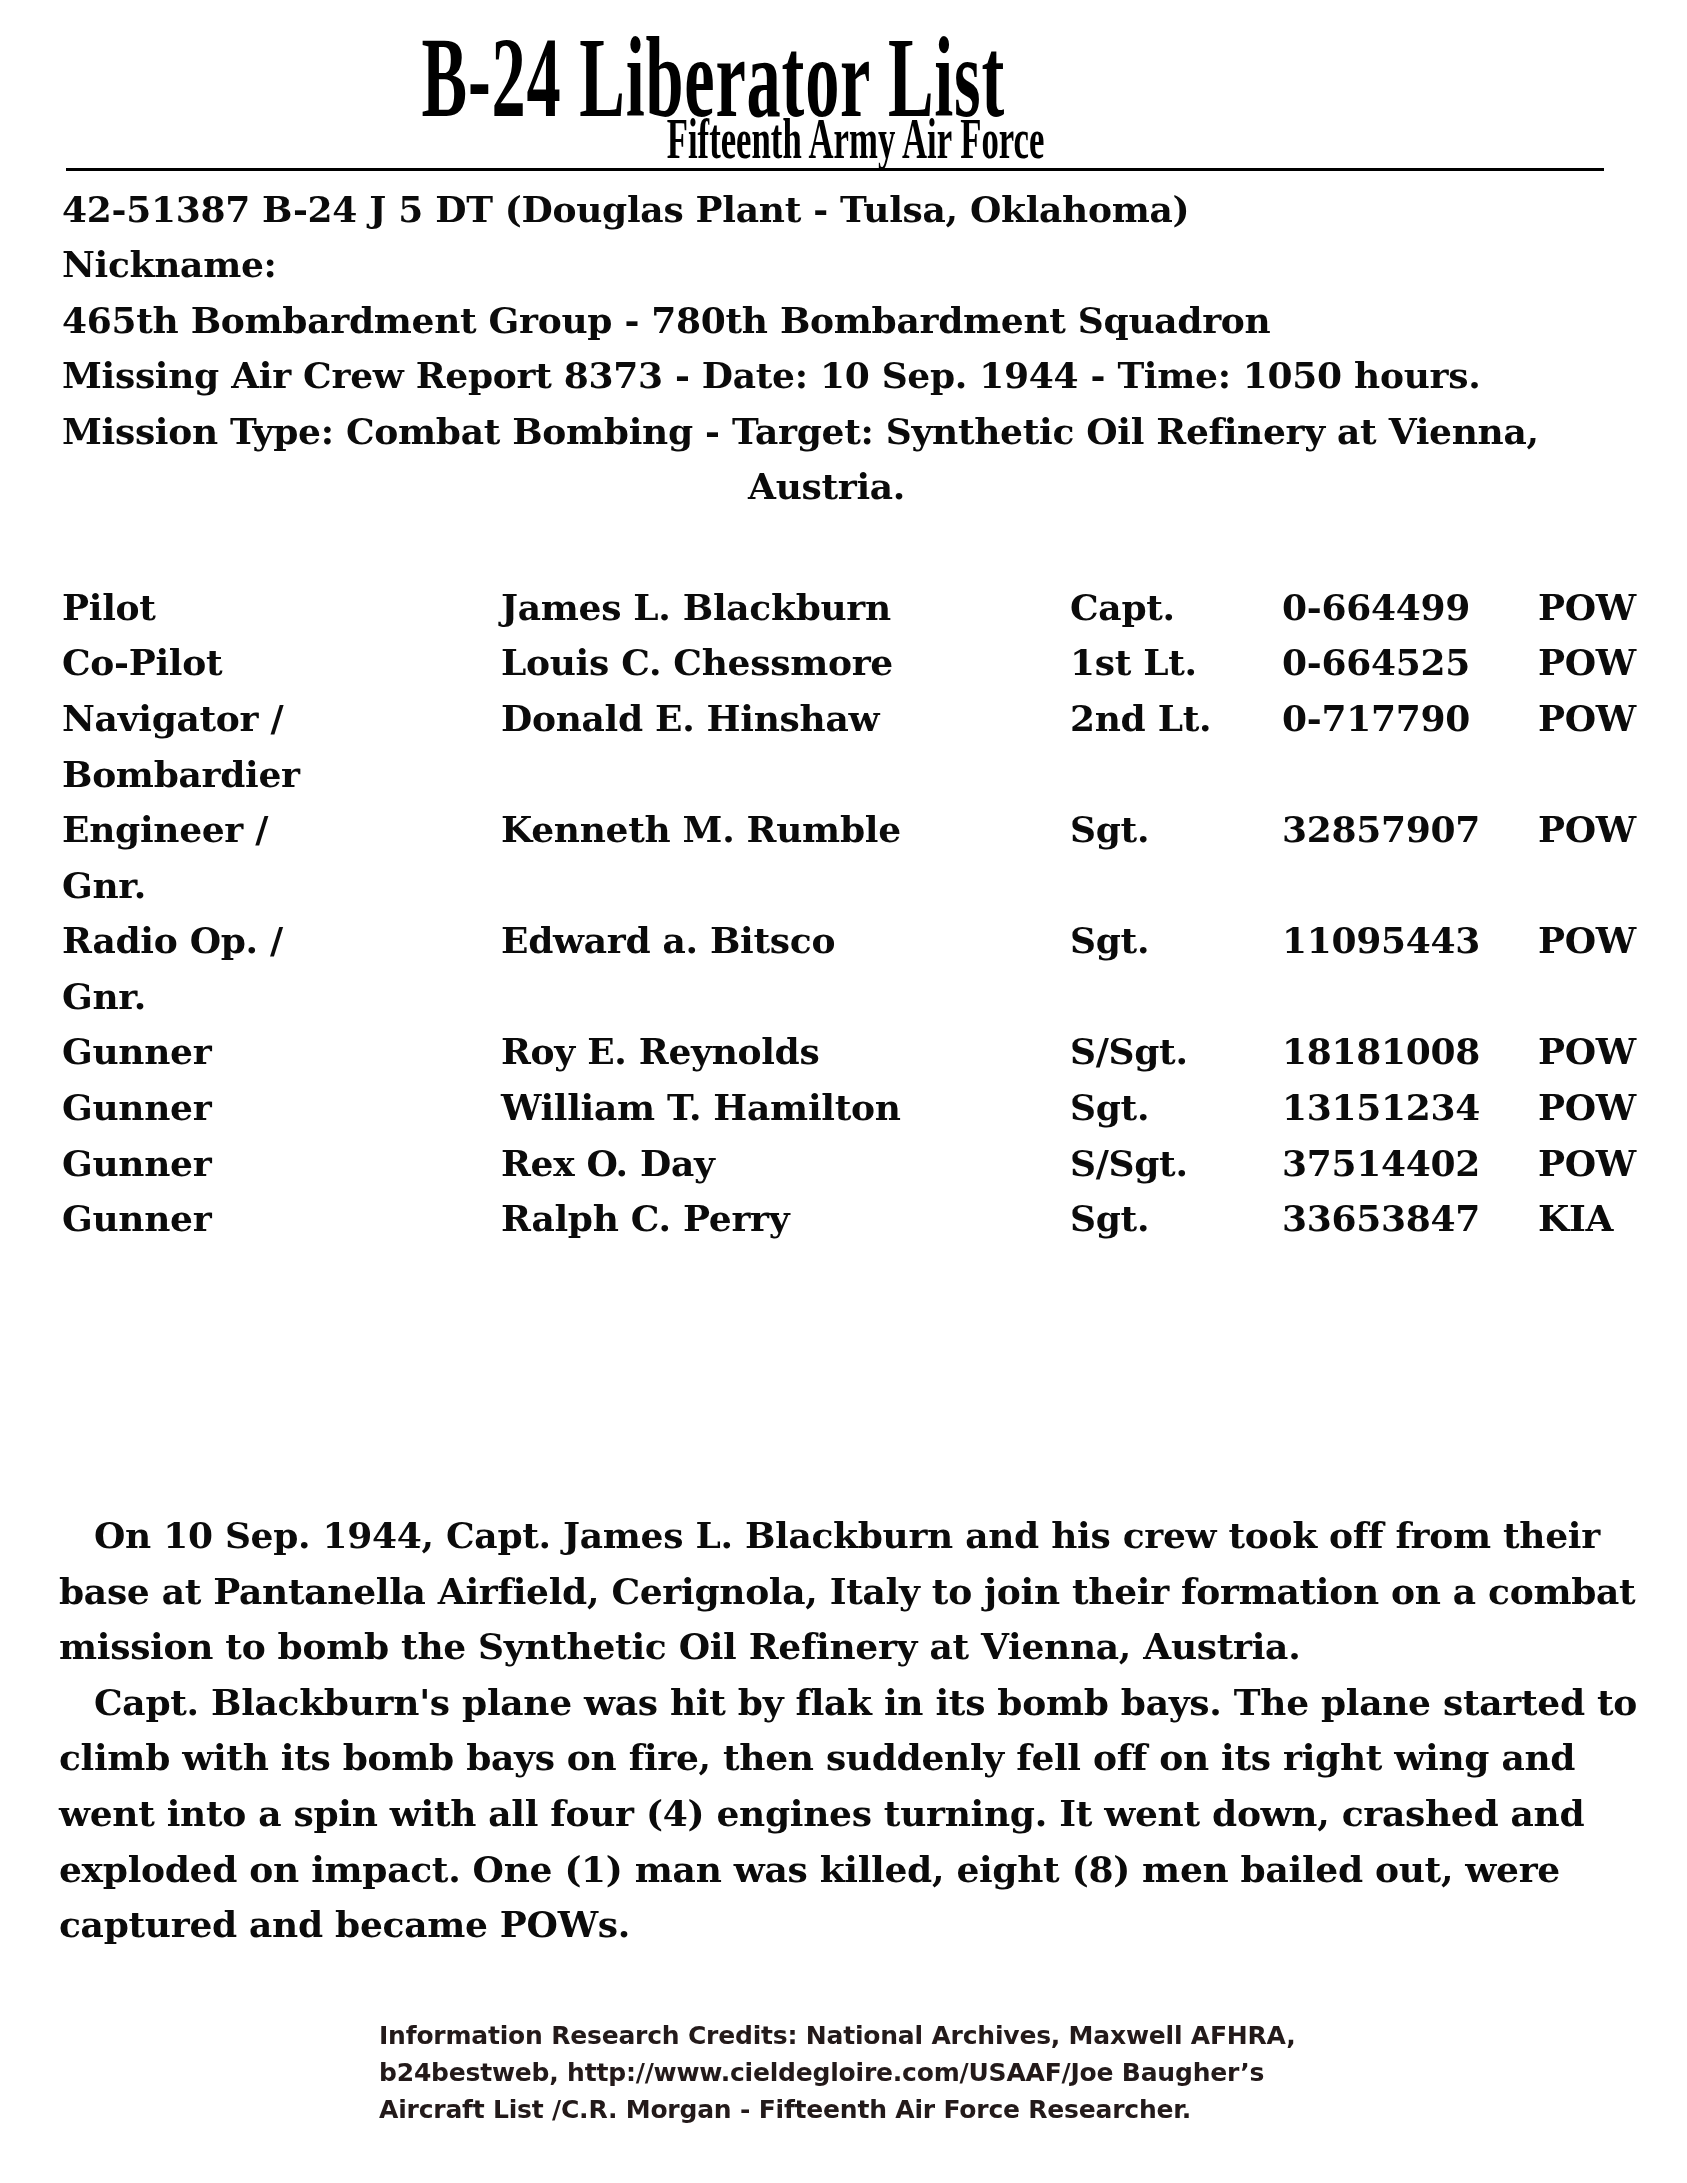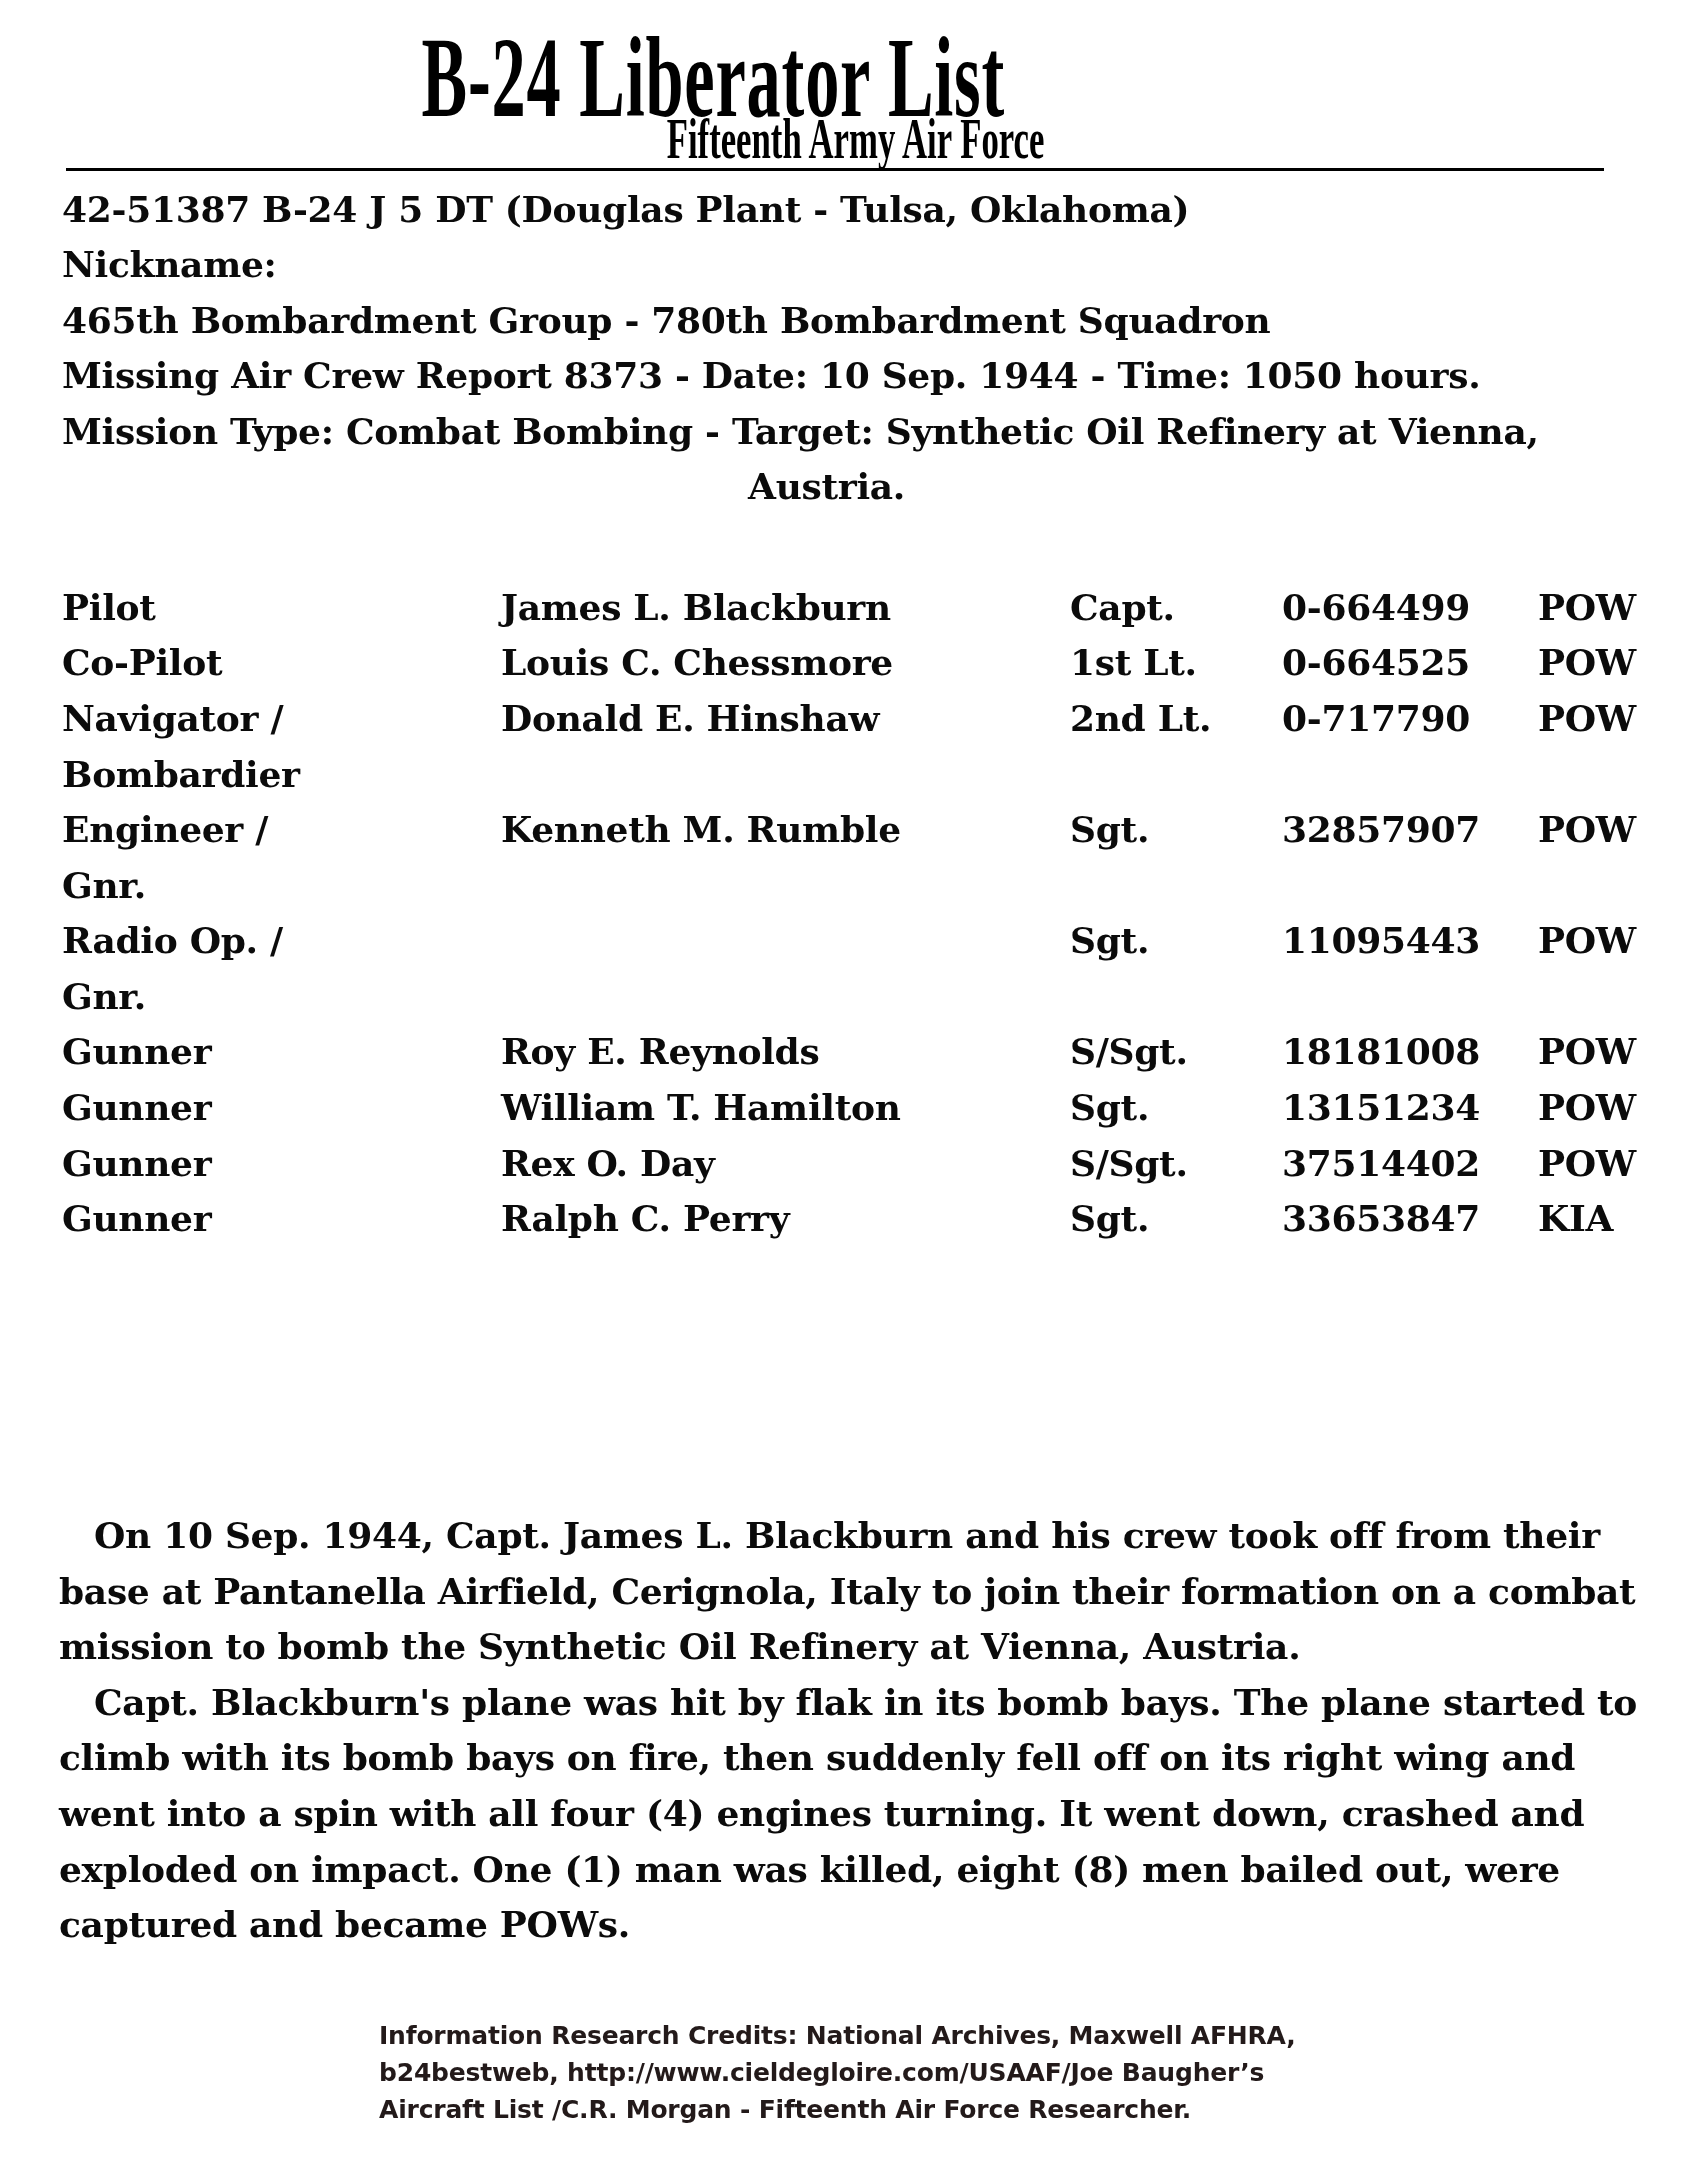--- a/index.html
+++ b/index.html
@@ -84,20 +84,21 @@
     <span class="c" style="left:62px; top:56px">Gnr.</span>
     <span class="c" style="left:501px">Kenneth M. Rumble</span>
     <span class="c" style="left:1070px">Sgt.</span>
     <span class="c" style="left:1282px">32857907</span>
     <span class="c" style="left:1538px">POW</span>
   </div>
 
   <div class="abs slab row" style="top:912px; left:0; width:1687px; height:111px">
     <span class="c" style="left:62px">Radio Op. /</span>
     <span class="c" style="left:62px; top:56px">Gnr.</span>
+    <span class="c" style="left:501px">Edward a. Bitsco</span>
     <span class="c" style="left:1070px">Sgt.</span>
     <span class="c" style="left:1282px">11095443</span>
     <span class="c" style="left:1538px">POW</span>
   </div>
 
   <div class="abs slab row" style="top:1023px; left:0; width:1687px; height:56px">
     <span class="c" style="left:62px">Gunner</span>
     <span class="c" style="left:501px">Roy E. Reynolds</span>
     <span class="c" style="left:1070px">S/Sgt.</span>
     <span class="c" style="left:1282px">18181008</span>

